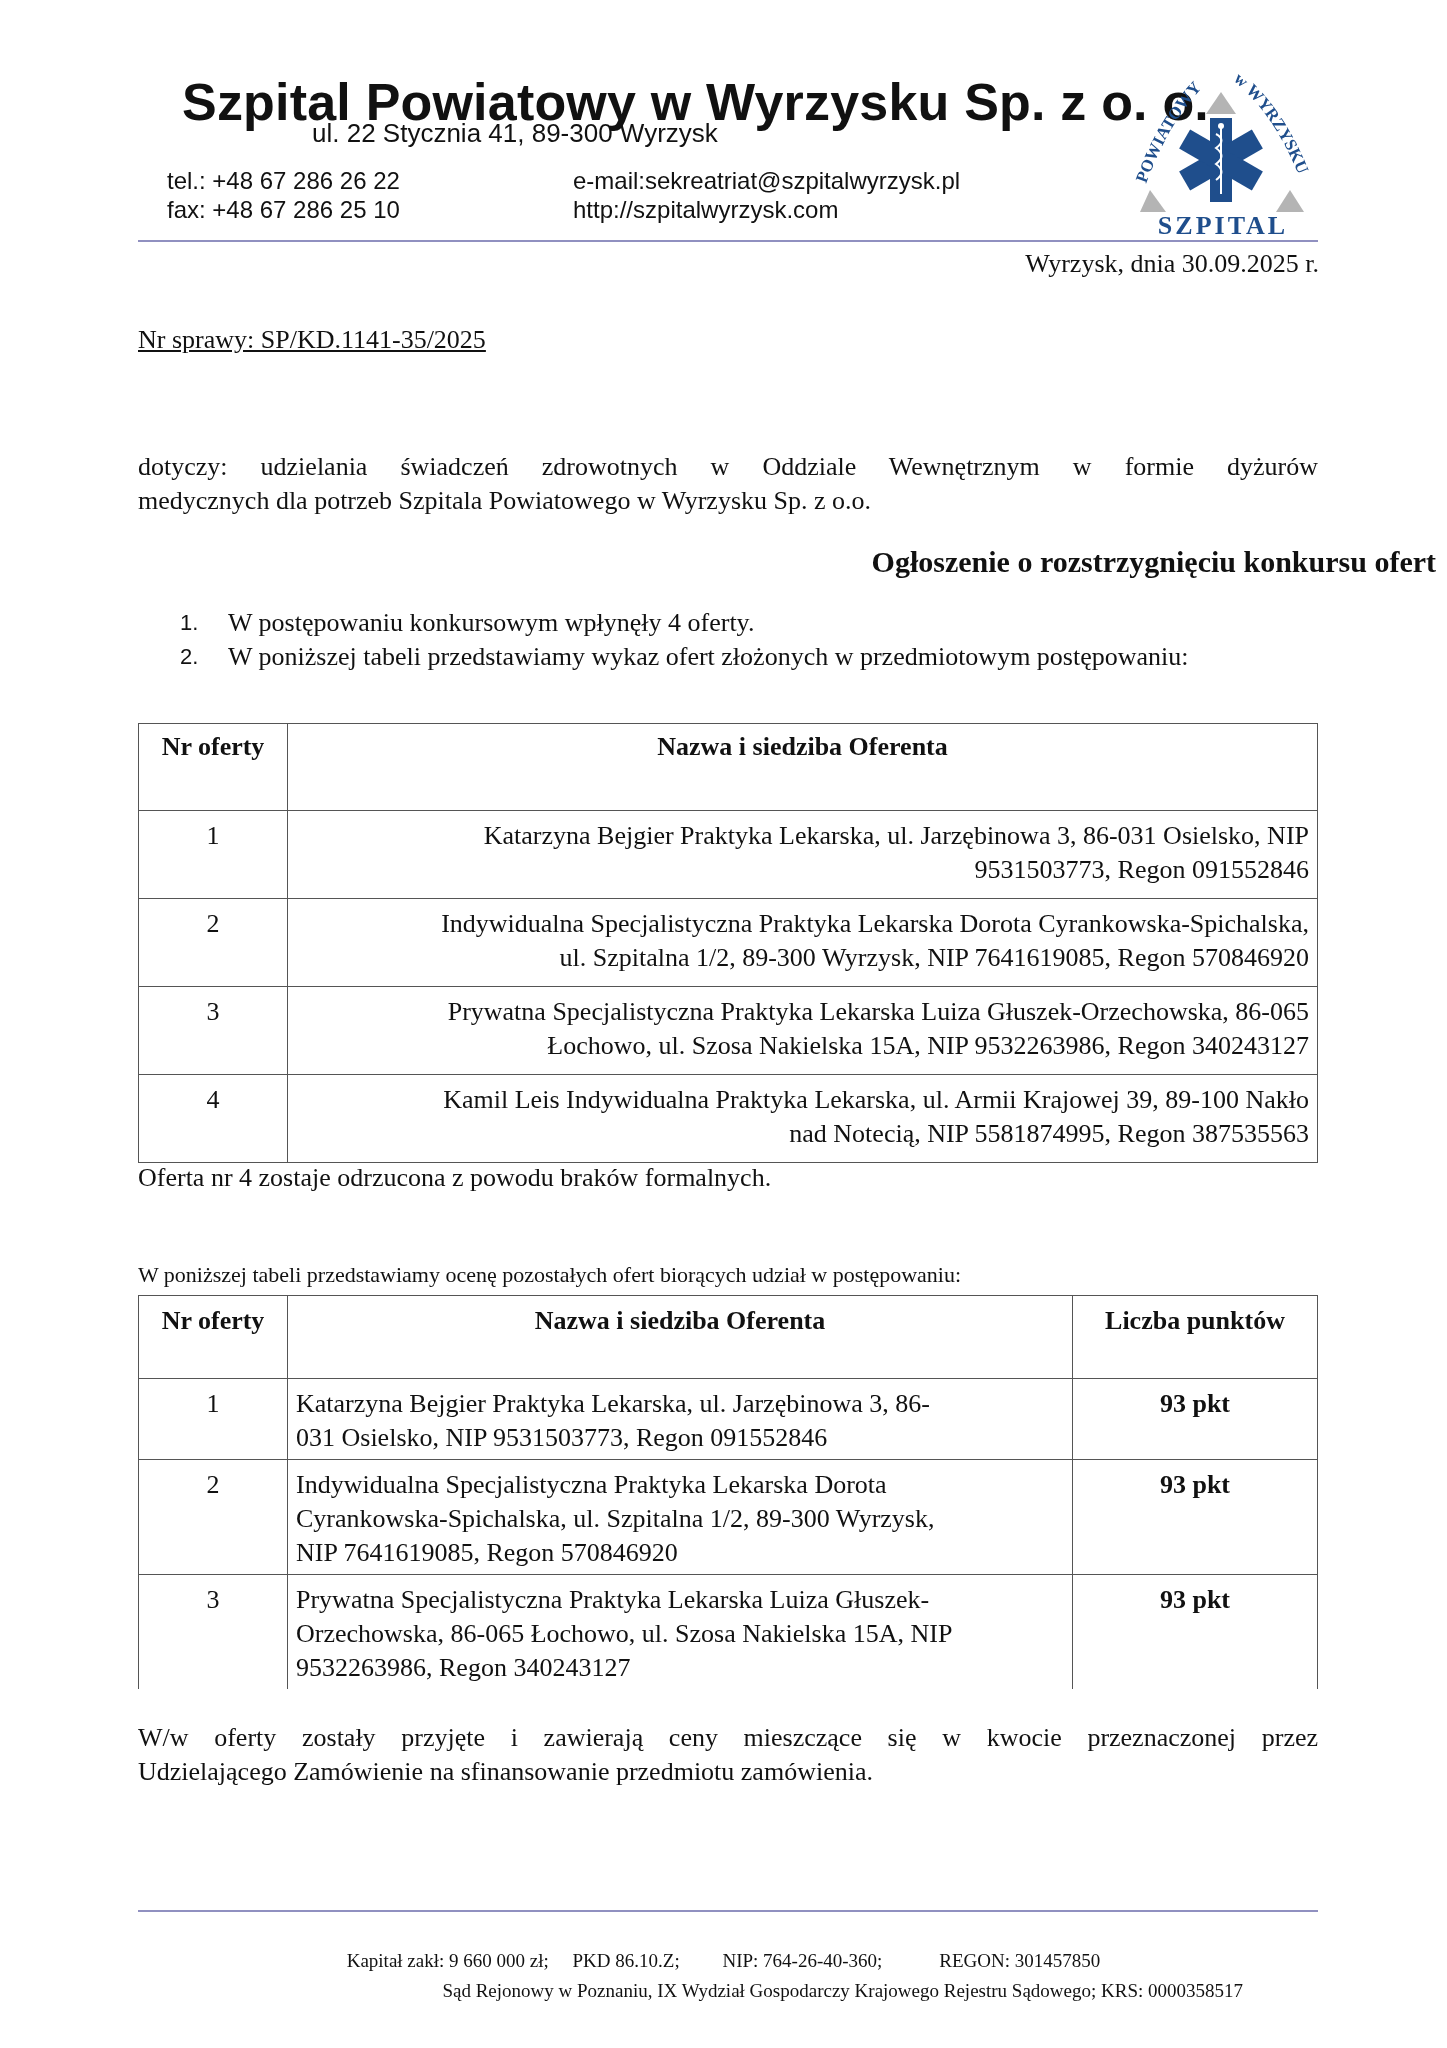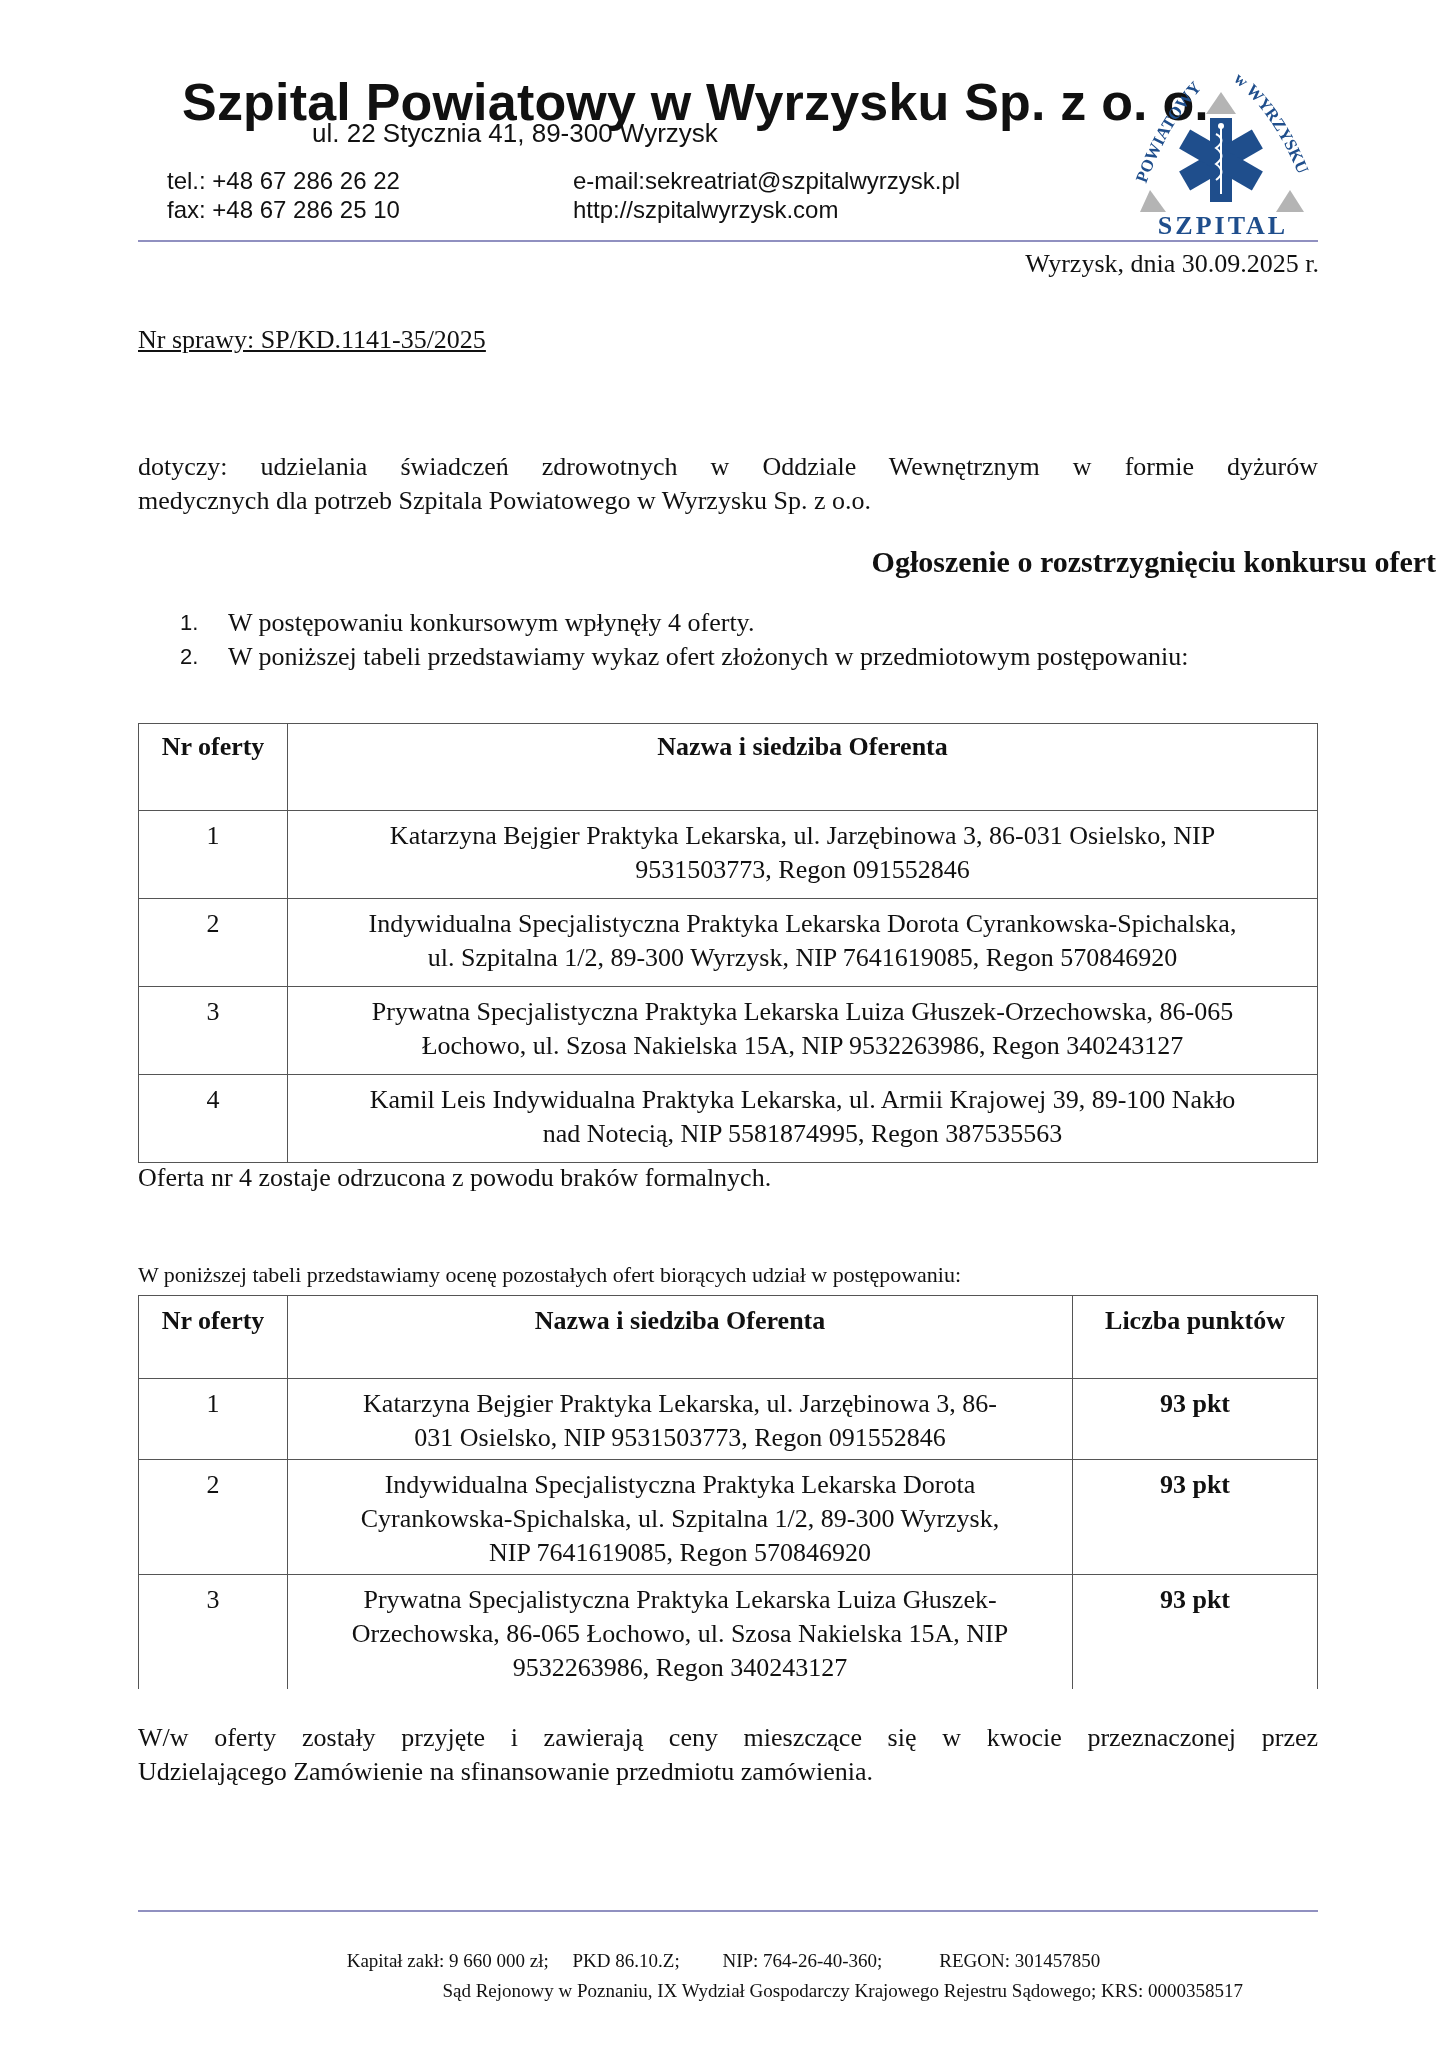--- a/index.html
+++ b/index.html
@@ -27,30 +27,30 @@
 
   .list { position: absolute; left: 180px; top: 606px; font-size: 26px; line-height: 34px; margin: 0; padding: 0; list-style: none; }
   .list li { display: flex; }
   .list .num { width: 48px; font-family: "Liberation Sans", sans-serif; font-size: 22px; }
 
   table { border-collapse: collapse; position: absolute; left: 138px; font-size: 26px; }
   td, th { border: 1.5px solid #555; vertical-align: top; padding: 0; }
   th { font-weight: bold; }
   .t1 { top: 723px; width: 1180px; }
   .t1 .c1 { width: 148px; text-align: center; }
-  .t1 .c2 { text-align: center; padding-left: 8px; padding-right: 8px; }
+  .t1 .c2 { text-align: right; padding-left: 8px; padding-right: 8px; }
   .t1 th { height: 78px; padding-top: 8px; text-align: center; }
   .t1 td { height: 79px; padding-top: 8px; line-height: 34px; }
 
   .rejected { position: absolute; left: 138px; top: 1163px; font-size: 26px; }
   .intro2 { position: absolute; left: 138px; top: 1262px; font-size: 22px; }
 
   .t2 { top: 1295px; width: 1180px; }
   .t2 .c1 { width: 148px; text-align: center; }
-  .t2 .c2 { width: 768px; text-align: center; padding-left: 8px; padding-right: 8px; }
+  .t2 .c2 { width: 768px; text-align: left; padding-left: 8px; padding-right: 8px; }
   .t2 .c3 { text-align: center; }
   .t2 th { height: 72px; padding-top: 10px; text-align: center; }
   .t2 td { padding-top: 8px; line-height: 34px; }
   .t2 tr.r1 td { height: 72px; }
   .t2 tr.r2 td { height: 106px; }
   .t2 tr.r3 td { height: 106px; border-bottom: none; }
   .pts { font-weight: bold; }
 
   .closing { position: absolute; left: 138px; top: 1721px; width: 1180px; font-size: 26px; line-height: 34px; }
   .closing .line1 { display: block; text-align: justify; text-align-last: justify; }

